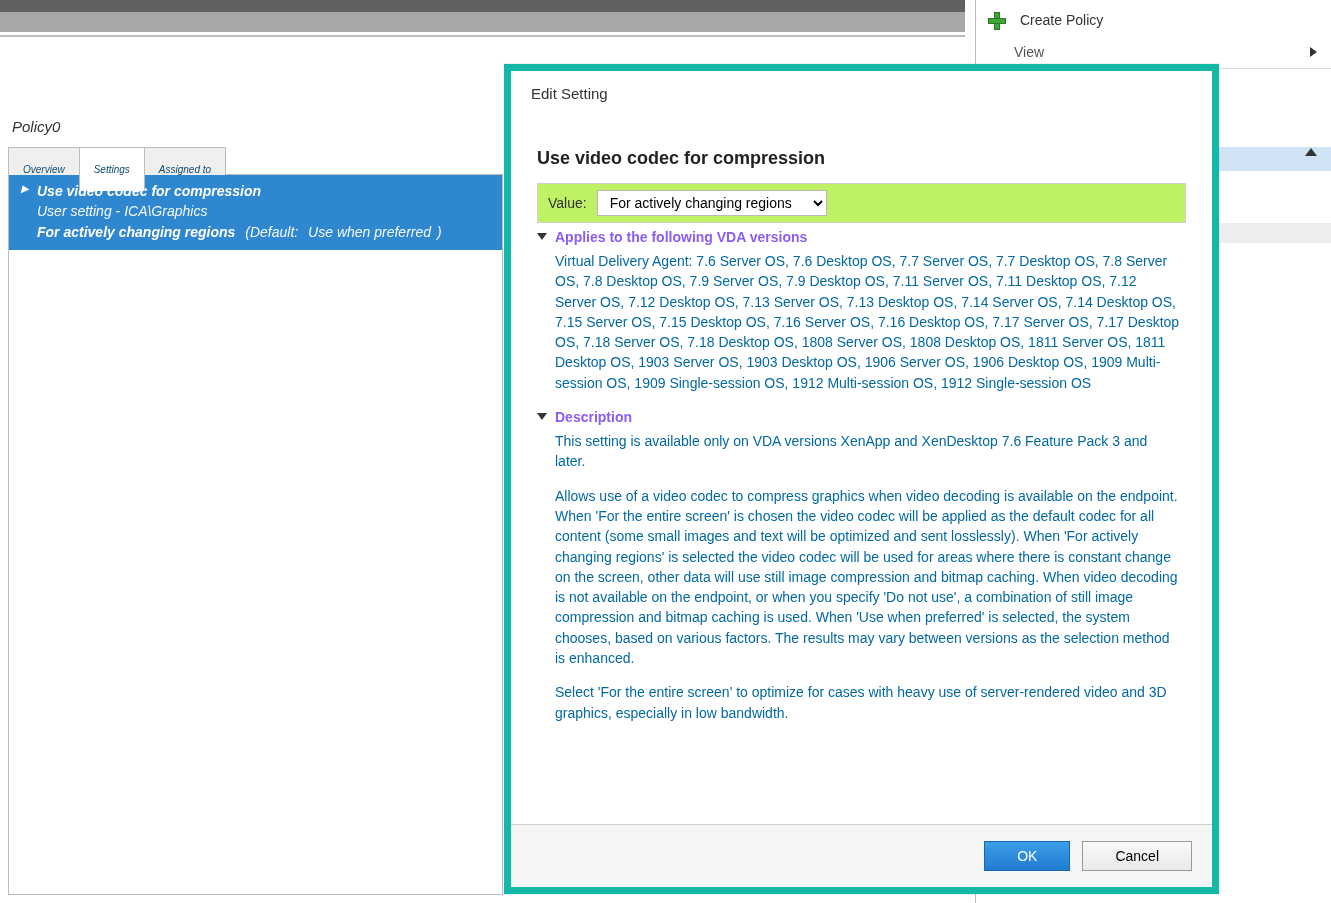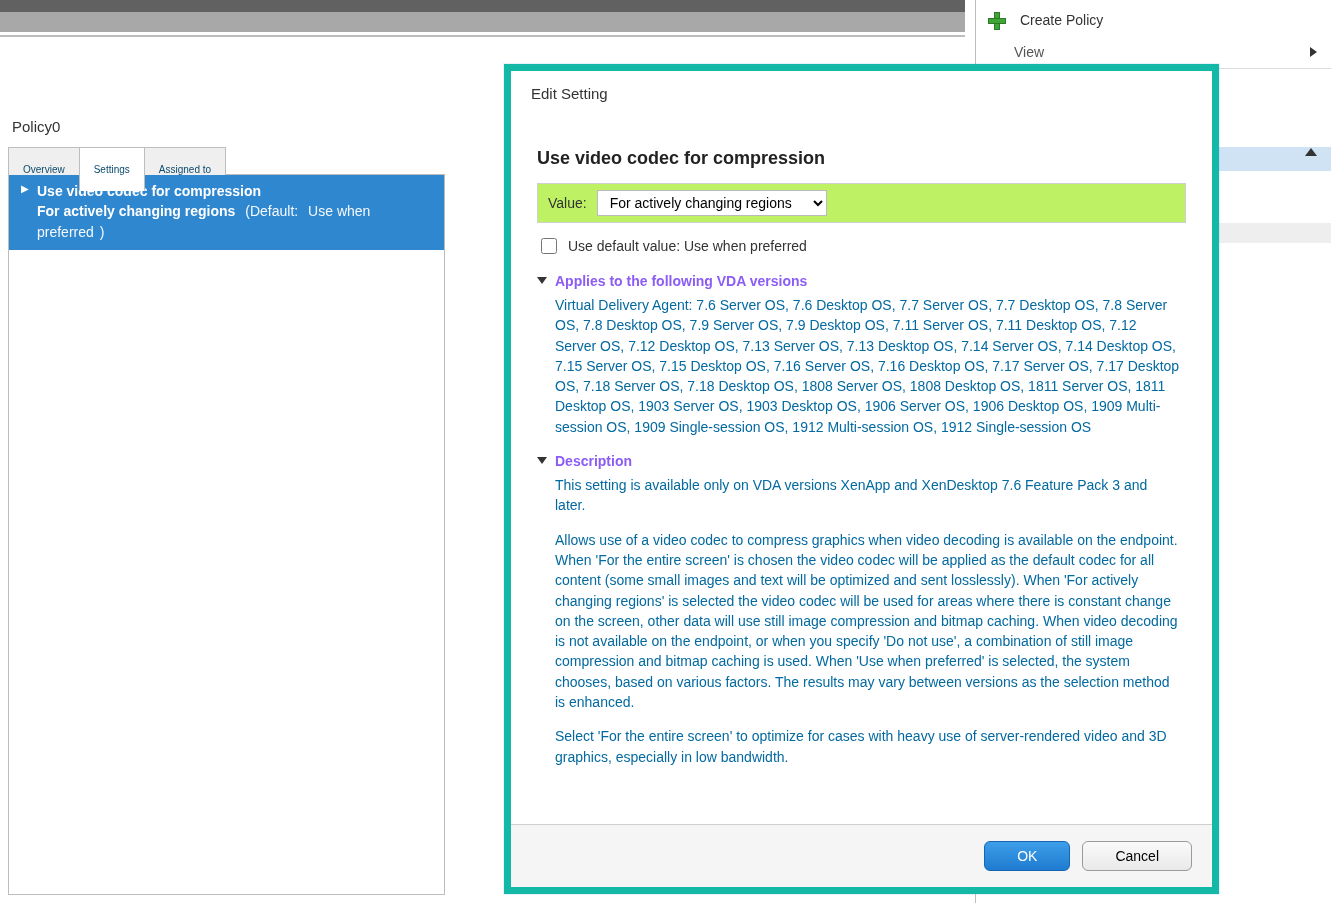--- a/index.html
+++ b/index.html
@@ -31,22 +31,23 @@
   }
   .thin-border {
     height: 2px;
     background: #bdbdbd;
     width: 965px;
   }
   .left-pane {
     position: absolute;
     left: 8px;
     top: 38px;
-    width: 437px;
-    background: #fff;
+    width: 495px;
+    background: #fff;
+    font-style: italic;
   }
   .policy-title {
     padding: 80px 0 12px 4px;
     font-size: 15px;
     color: #333;
   }
   .tabs {
     display: flex;
     border-bottom: 1px solid #bdbdbd;
     height: 28px;
@@ -232,21 +233,21 @@
     justify-content: flex-end;
     gap: 12px;
   }
   .btn {
     min-width: 86px;
     padding: 6px 32px;
     font-size: 14px;
     border: 1px solid #9a9a9a;
     background: linear-gradient(#fafafa,#e9e9e9);
     cursor: pointer;
-    border-radius: 6px;
+    border-radius: 0;
   }
   .btn.primary {
     background: linear-gradient(#3d9ee8,#1f7bd0);
     border: 1px solid #1566b3;
     color: #fff;
   }
   
   .details-scroll::-webkit-scrollbar { width: 16px; }
   .details-scroll::-webkit-scrollbar-track { background: #f0f0f0; border-left: 1px solid #ddd; }
   .details-scroll::-webkit-scrollbar-thumb { background: #c8c8c8; border: 1px solid #aaa; }
@@ -263,20 +264,21 @@
   <div class="policy-title">Policy0</div>
   <div class="tabs">
     <div class="tab">Overview</div>
     <div class="tab active">Settings</div>
     <div class="tab">Assigned to</div>
   </div>
   <div class="settings-list">
     <div class="setting-item">
       <span class="chev">▶</span>
       <div class="name">Use video codec for compression</div>
+      <div class="path">User setting - ICA\Graphics</div>
       <div>
         <span class="val">For actively changing regions</span><span class="def"> (Default: </span><span class="def">Use when preferred</span><span class="def">)</span>
       </div>
     </div>
   </div>
 </div>
 
 <div class="right-panel">
   <div class="create-policy">
     <span class="plus-icon"></span>
@@ -292,24 +294,20 @@
   <div class="band-gray"></div>
 </div>
 
 <div class="dialog">
   <div class="dialog-title">Edit Setting</div>
   <div class="dialog-body">
     <div class="setting-heading">Use video codec for compression</div>
     <div class="value-row">
       <label>Value:</label>
       <select id="value-select"><option>For actively changing regions</option><option>For the entire screen</option><option>Use when preferred</option><option>Do not use</option></select>
-    </div>
-    <div class="checkbox-row">
-      <input type="checkbox" style="">
-      <span>Use default value: Use when preferred</span>
     </div>
     <div class="details-scroll">
       <div class="section-head">Applies to the following VDA versions</div>
       <div class="section-body">Virtual Delivery Agent: 7.6 Server OS, 7.6 Desktop OS, 7.7 Server OS, 7.7 Desktop OS, 7.8 Server OS, 7.8 Desktop OS, 7.9 Server OS, 7.9 Desktop OS, 7.11 Server OS, 7.11 Desktop OS, 7.12 Server OS, 7.12 Desktop OS, 7.13 Server OS, 7.13 Desktop OS, 7.14 Server OS, 7.14 Desktop OS, 7.15 Server OS, 7.15 Desktop OS, 7.16 Server OS, 7.16 Desktop OS, 7.17 Server OS, 7.17 Desktop OS, 7.18 Server OS, 7.18 Desktop OS, 1808 Server OS, 1808 Desktop OS, 1811 Server OS, 1811 Desktop OS, 1903 Server OS, 1903 Desktop OS, 1906 Server OS, 1906 Desktop OS, 1909 Multi-session OS, 1909 Single-session OS, 1912 Multi-session OS, 1912 Single-session OS</div>
       <div class="section-head">Description</div>
       <div class="section-body">
         <p>This setting is available only on VDA versions XenApp and XenDesktop 7.6 Feature Pack 3 and later.</p>
         <p>Allows use of a video codec to compress graphics when video decoding is available on the endpoint. When 'For the entire screen' is chosen the video codec will be applied as the default codec for all content (some small images and text will be optimized and sent losslessly). When 'For actively changing regions' is selected the video codec will be used for areas where there is constant change on the screen, other data will use still image compression and bitmap caching. When video decoding is not available on the endpoint, or when you specify 'Do not use', a combination of still image compression and bitmap caching is used. When 'Use when preferred' is selected, the system chooses, based on various factors. The results may vary between versions as the selection method is enhanced.</p>
         <p>Select 'For the entire screen' to optimize for cases with heavy use of server-rendered video and 3D graphics, especially in low bandwidth.</p>
       </div>

